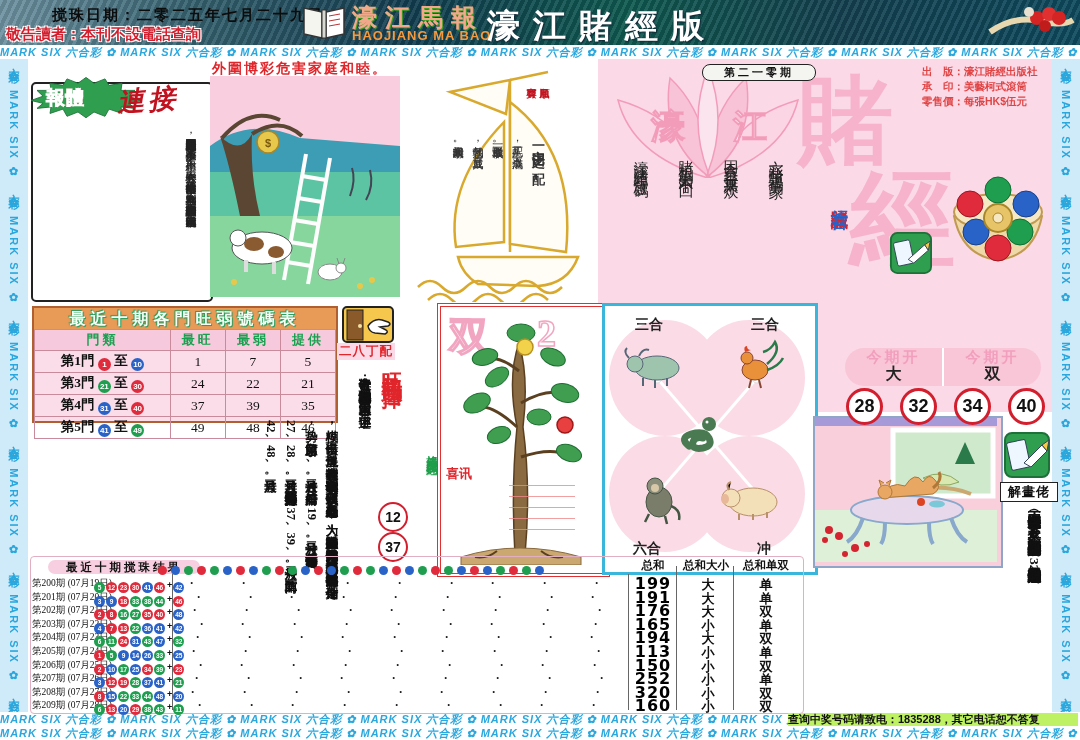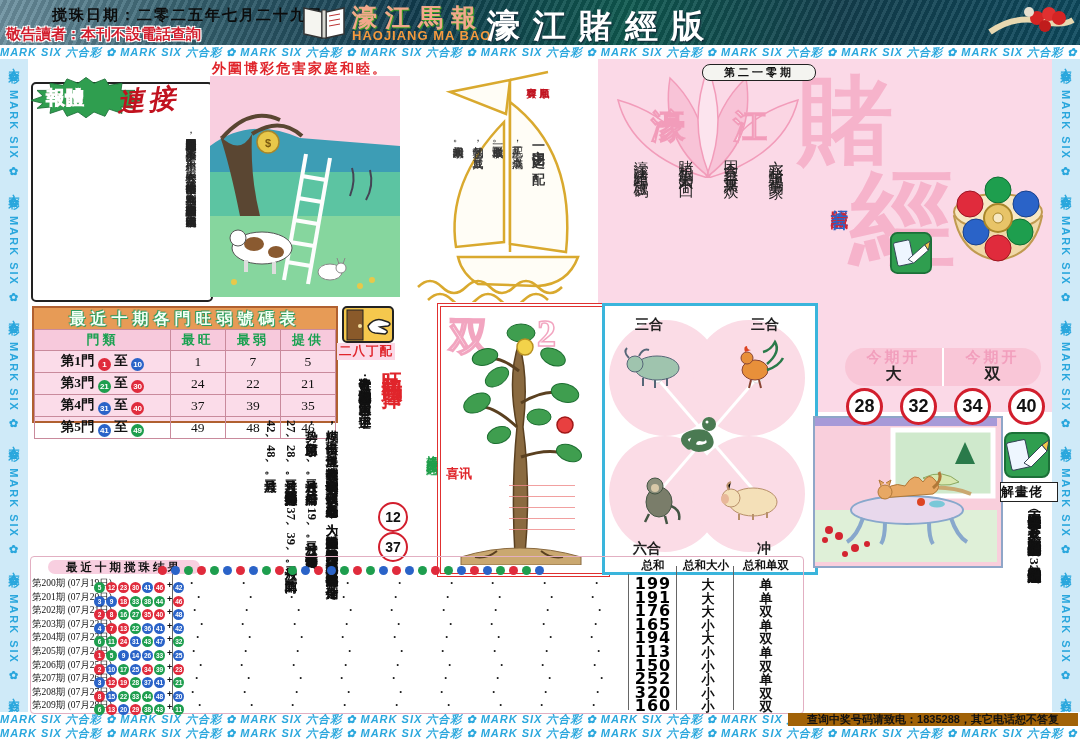--- a/index.html
+++ b/index.html
@@ -97,21 +97,21 @@
     display:flex;z-index:2;}
   .draw-cell{flex:1;text-align:center;position:relative;}
   .draw-cell+.draw-cell{border-left:2px solid #fff;}
   .draw-title{font-size:15px;font-weight:bold;color:#f29fbd;letter-spacing:3px;line-height:17px;}
   .draw-val{font-size:16px;font-weight:bold;color:#222;line-height:18px;}
   .num-circle{position:absolute;width:31px;height:31px;border:3px solid #d21e2d;border-radius:50%;
     background:#fff;font-size:18px;font-weight:bold;color:#111;text-align:center;line-height:31px;z-index:2;}
   
   .cat-box{left:813px;top:416px;width:186px;height:148px;border:2px solid #8fa6c8;background:#f9cfdc;overflow:hidden;}
   .interp-label{left:1000px;top:482px;width:56px;height:18px;border:1.5px solid #222;background:#fff;
-    font-size:13px;font-weight:bold;color:#111;text-align:left;line-height:17px;letter-spacing:1px;}
+    font-size:13px;font-weight:bold;color:#111;text-align:center;line-height:17px;letter-spacing:1px;}
   .interp-text{left:856px;top:504px;width:192px;height:210px;writing-mode:vertical-rl;
     font-family:"Liberation Serif",serif;font-size:13.5px;line-height:27px;color:#111;font-weight:bold;}
   
   .results-frame{left:30px;top:556px;width:772px;height:156px;border:1px solid #e2afc2;border-radius:4px;}
   .res-title{left:48px;top:560px;width:152px;height:14px;background:#f8cfe0;border-radius:7px;
     font-size:11.5px;font-weight:bold;color:#111;text-align:center;line-height:14px;letter-spacing:3px;}
   .hdr-dots{left:158px;top:561px;width:400px;height:12px;white-space:nowrap;}
   .hdr-dot{display:inline-block;width:9px;height:9px;border-radius:50%;margin-right:4px;}
   .res-hdr{font-family:"Liberation Serif",serif;font-size:11.5px;font-weight:bold;color:#111;text-align:center;}
   .res-row{position:absolute;left:30px;width:772px;height:14px;}
@@ -122,22 +122,22 @@
   .r-plus{font-size:9px;font-weight:bold;color:#111;margin:0 1px;vertical-align:2px;}
   .r-dot{position:absolute;top:0;font-size:12px;font-weight:bold;color:#222;}
   .r-total{position:absolute;left:600px;top:-2px;width:46px;text-align:center;font-size:16px;
     font-weight:bold;color:#000;letter-spacing:1px;font-family:"DejaVu Sans",sans-serif;}
   .r-size{position:absolute;left:650px;top:0;width:56px;text-align:center;font-size:13px;font-weight:bold;
     font-family:"Liberation Serif",serif;color:#111;}
   .r-parity{position:absolute;left:708px;top:0;width:56px;text-align:center;font-size:13px;font-weight:bold;
     font-family:"Liberation Serif",serif;color:#111;}
   .vline{position:absolute;width:1px;background:#666;}
   
-  .query-box{left:788px;top:713px;width:290px;height:13px;background:#a16207;font-size:11px;font-weight:bold;
-    color:#111;line-height:13px;z-index:4;white-space:nowrap;text-align:center;}
+  .query-box{left:788px;top:713px;width:290px;height:13px;background:#bef264;font-size:11px;font-weight:bold;
+    color:#111;line-height:13px;z-index:4;white-space:nowrap;}
 </style>
 </head>
 <body>
 
 <div class="page">
 
   <div class="abs topbar"></div>
   <div class="abs drawdate">搅珠日期：二零二五年七月二十九日</div>
   <div class="abs notice">敬告讀者：本刊不設電話查詢</div>
   <svg class="abs" style="left:302px;top:4px;z-index:3" width="44" height="38" viewBox="0 0 44 38">
@@ -243,20 +243,25 @@
       <path d="M96 116 Q48 80 58 18 Q86 44 96 90 Z" fill="#f8c3d7"></path>
       <path d="M96 116 Q144 80 134 18 Q106 44 96 90 Z" fill="#f8c3d7"></path>
       <path d="M96 112 Q76 60 96 8 Q116 60 96 112 Z" fill="#fce4ee"></path>
     </g>
     <text x="56" y="78" font-size="34" font-weight="bold" fill="#fff" stroke="#f29cba" stroke-width="1" font-family="Liberation Serif,serif" text-anchor="middle">濠</text>
     <text x="138" y="78" font-size="34" font-weight="bold" fill="#fff" stroke="#f29cba" stroke-width="1" font-family="Liberation Serif,serif" text-anchor="middle">江</text>
   </svg>
   <div class="abs char-du">賭</div>
   <div class="abs char-jing">經</div>
 
+  <div class="abs publisher">
+    <div>出　版：濠江賭經出版社</div>
+    <div>承　印：美藝柯式滾筒</div>
+    <div>零售價：每張HK$伍元</div>
+  </div>
 
   <svg class="abs" style="left:946px;top:160px;" width="104" height="128" viewBox="0 0 104 128">
     <path d="M8 56 Q52 28 96 56 Q88 96 52 100 Q16 96 8 56 Z" fill="#f0d9a8" stroke="#c09a50" stroke-width="2"></path>
     <ellipse cx="52" cy="52" rx="44" ry="18" fill="#f7e8c4" stroke="#c09a50" stroke-width="2"></ellipse>
     <circle cx="52" cy="30" r="13" fill="#1e9e4e" stroke="#0d6e32"></circle>
     <circle cx="80" cy="44" r="13" fill="#2a63c8" stroke="#17408c"></circle>
     <circle cx="24" cy="44" r="13" fill="#e02b3c" stroke="#9c1422"></circle>
     <circle cx="30" cy="72" r="13" fill="#2a63c8" stroke="#17408c"></circle>
     <circle cx="74" cy="72" r="13" fill="#1e9e4e" stroke="#0d6e32"></circle>
     <circle cx="52" cy="88" r="13" fill="#e02b3c" stroke="#9c1422"></circle>

